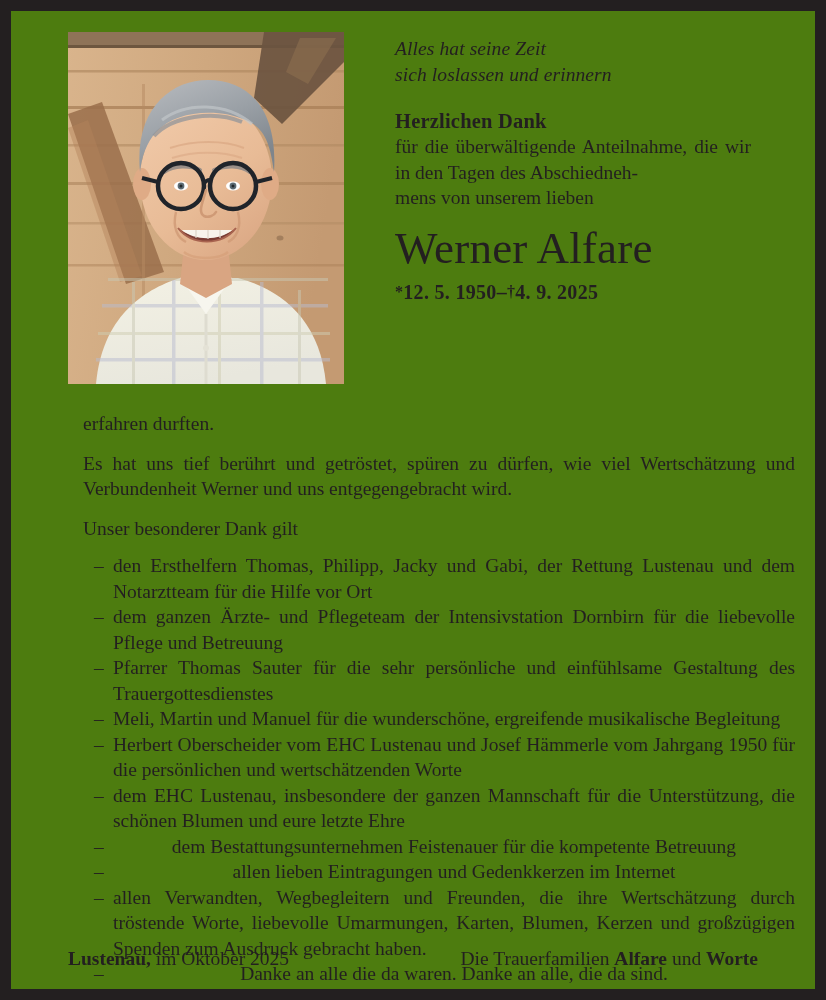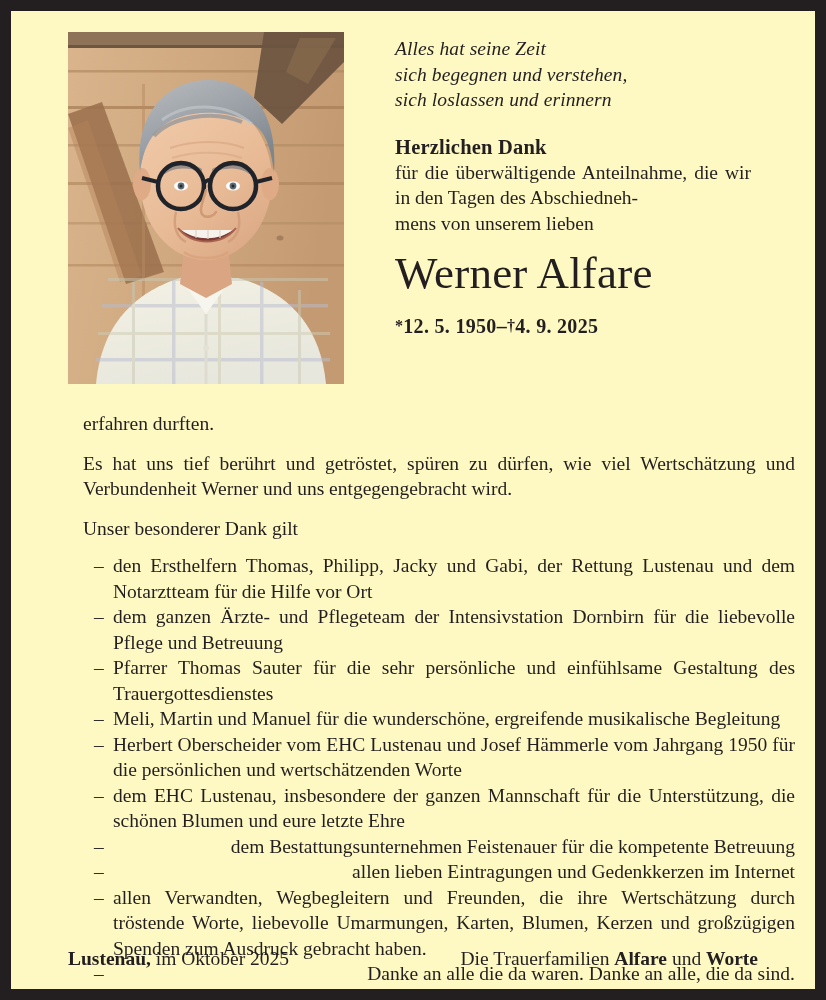--- a/index.html
+++ b/index.html
@@ -18,21 +18,21 @@
     box-sizing: border-box;
     background: #ffffff;
     border: 11px solid #231f20;
     overflow: hidden;
   }
 
   .inner {
     position: relative;
     width: 100%;
     height: 100%;
-    background: #fef9c3;
+    background: #4d7c0f;
     box-sizing: border-box;
   }
 
   
   .top-area {
     position: absolute;
     left: 0;
     top: 0;
     width: 100%;
     height: 385px;
@@ -92,21 +92,21 @@
     margin-top: 12px;
     letter-spacing: 0.2px;
     white-space: nowrap;
   }
 
   .dates {
     font-weight: bold;
     font-size: 20px;
     line-height: 24px;
     color: #231f20;
-    margin-top: 16px;
+    margin-top: 7px;
     letter-spacing: 0.3px;
     white-space: nowrap;
   }
   .dates .sym { font-size: 16px; vertical-align: 2px; }
 
   
   .body-area {
     position: absolute;
     left: 72px;
     top: 400px;
@@ -135,21 +135,21 @@
     line-height: 25.5px;
     color: #231f20;
     text-align: justify;
   }
   ul.thanks-list li::before {
     content: "\2013";
     position: absolute;
     left: 11px;
     top: 0;
   }
-  ul.thanks-list li.noj { text-align: right; }
+  ul.thanks-list li.noj { text-align: center; }
 
   
   .footer {
     position: absolute;
     left: 57px;
     right: 57px;
     bottom: 18px;
     font-size: 19.5px;
     line-height: 24px;
     color: #231f20;
@@ -280,21 +280,20 @@
             <path d="M110,196 C124,214 154,214 168,196" stroke="#a8634f" stroke-width="2" fill="none"></path>
 
             <path d="M116,220 C126,228 150,228 160,220" stroke="#d39c77" stroke-width="2.4" fill="none" opacity="0.6"></path>
           </g>
         </svg>
       </div>
 
       <div class="right-col">
         <div class="poem">
           <div>Alles hat seine Zeit</div>
-          <div>sich begegnen und verstehen,</div>
           <div>sich loslassen und erinnern</div>
         </div>
 
         <div class="thanks-head">Herzlichen Dank</div>
         <div class="thanks-body">
           <span>für die überwältigende Anteilnahme, die wir in den Tagen des Abschiedneh-</span>
           <div class="lastline">mens von unserem lieben</div>
         </div>
 
         <div class="deceased-name">Werner Alfare</div>

